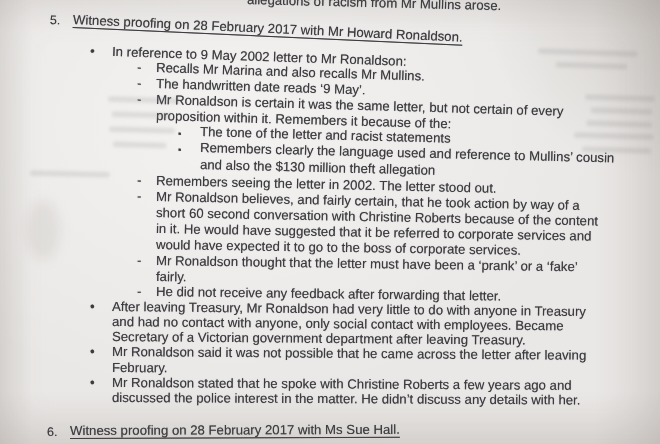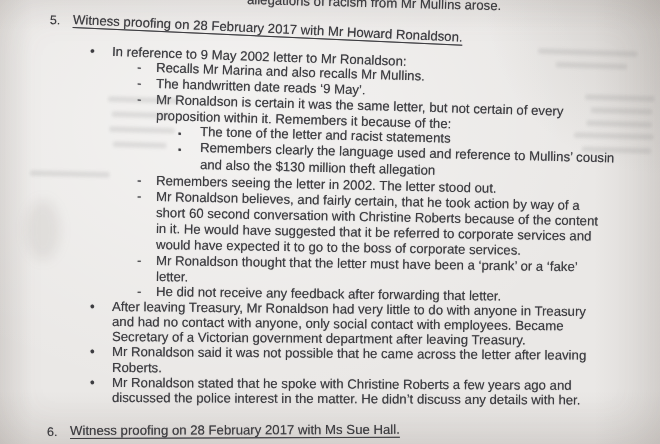--- a/index.html
+++ b/index.html
@@ -65,27 +65,27 @@
   <div class="ln" style="left:156px;top:109px;--r:1.6deg"><span class="txt">proposition within it. Remembers it because of the:</span></div>
   <div class="ln m3" style="left:200px;top:125px;--r:1.55deg"><span class="marker">▪</span><span class="txt">The tone of the letter and racist statements</span></div>
   <div class="ln m3" style="left:200px;top:141px;--r:1.45deg"><span class="marker">▪</span><span class="txt">Remembers clearly the language used and reference to Mullins’ cousin</span></div>
   <div class="ln" style="left:200px;top:157.5px;--r:1.4deg"><span class="txt">and also the $130 million theft allegation</span></div>
   <div class="ln m2" style="left:156px;top:174px;--r:1.3deg"><span class="marker">-</span><span class="txt">Remembers seeing the letter in 2002. The letter stood out.</span></div>
   <div class="ln m2" style="left:156px;top:190px;--r:1.2deg"><span class="marker">-</span><span class="txt">Mr Ronaldson believes, and fairly certain, that he took action by way of a</span></div>
   <div class="ln" style="left:156px;top:206px;--r:1.1deg"><span class="txt">short 60 second conversation with Christine Roberts because of the content</span></div>
   <div class="ln" style="left:156px;top:222px;--r:1.0deg"><span class="txt">in it. He would have suggested that it be referred to corporate services and</span></div>
   <div class="ln" style="left:156px;top:238px;--r:0.9deg"><span class="txt">would have expected it to go to the boss of corporate services.</span></div>
   <div class="ln m2" style="left:156px;top:253.5px;--r:0.85deg"><span class="marker">-</span><span class="txt">Mr Ronaldson thought that the letter must have been a ‘prank’ or a ‘fake’</span></div>
-  <div class="ln" style="left:156px;top:269.5px;--r:0.8deg"><span class="txt">letter.</span></div>
+  <div class="ln" style="left:156px;top:269.5px;--r:0.8deg"><span class="txt">fairly.</span></div>
   <div class="ln m2" style="left:156px;top:284.5px;--r:0.75deg"><span class="marker">-</span><span class="txt">He did not receive any feedback after forwarding that letter.</span></div>
   <div class="ln m1" style="left:112px;top:299.5px;--r:0.6deg"><span class="marker">•</span><span class="txt">After leaving Treasury, Mr Ronaldson had very little to do with anyone in Treasury</span></div>
   <div class="ln" style="left:112px;top:315px;--r:0.55deg"><span class="txt">and had no contact with anyone, only social contact with employees. Became</span></div>
   <div class="ln" style="left:112px;top:330px;--r:0.5deg"><span class="txt">Secretary of a Victorian government department after leaving Treasury.</span></div>
   <div class="ln m1" style="left:112px;top:345px;--r:0.45deg"><span class="marker">•</span><span class="txt">Mr Ronaldson said it was not possible that he came across the letter after leaving</span></div>
-  <div class="ln" style="left:112px;top:360.5px;--r:0.4deg"><span class="txt">Roberts.</span></div>
+  <div class="ln" style="left:112px;top:360.5px;--r:0.4deg"><span class="txt">February.</span></div>
   <div class="ln m1" style="left:112px;top:375.5px;--r:0.35deg"><span class="marker">•</span><span class="txt">Mr Ronaldson stated that he spoke with Christine Roberts a few years ago and</span></div>
   <div class="ln" style="left:112px;top:390.5px;--r:0.3deg"><span class="txt">discussed the police interest in the matter. He didn’t discuss any details with her.</span></div>
 
   <div class="ln h" style="left:70px;top:424px;--r:-0.2deg">
     <span class="num">6.</span>
     <span class="txt">Witness proofing on 28 February 2017 with Ms Sue Hall.</span>
   </div>
 
   <div class="ghost" style="left:538px;top:48px;transform:rotate(1.8deg)">
     <div class="bar" style="left:0;top:0;width:100px"></div>

